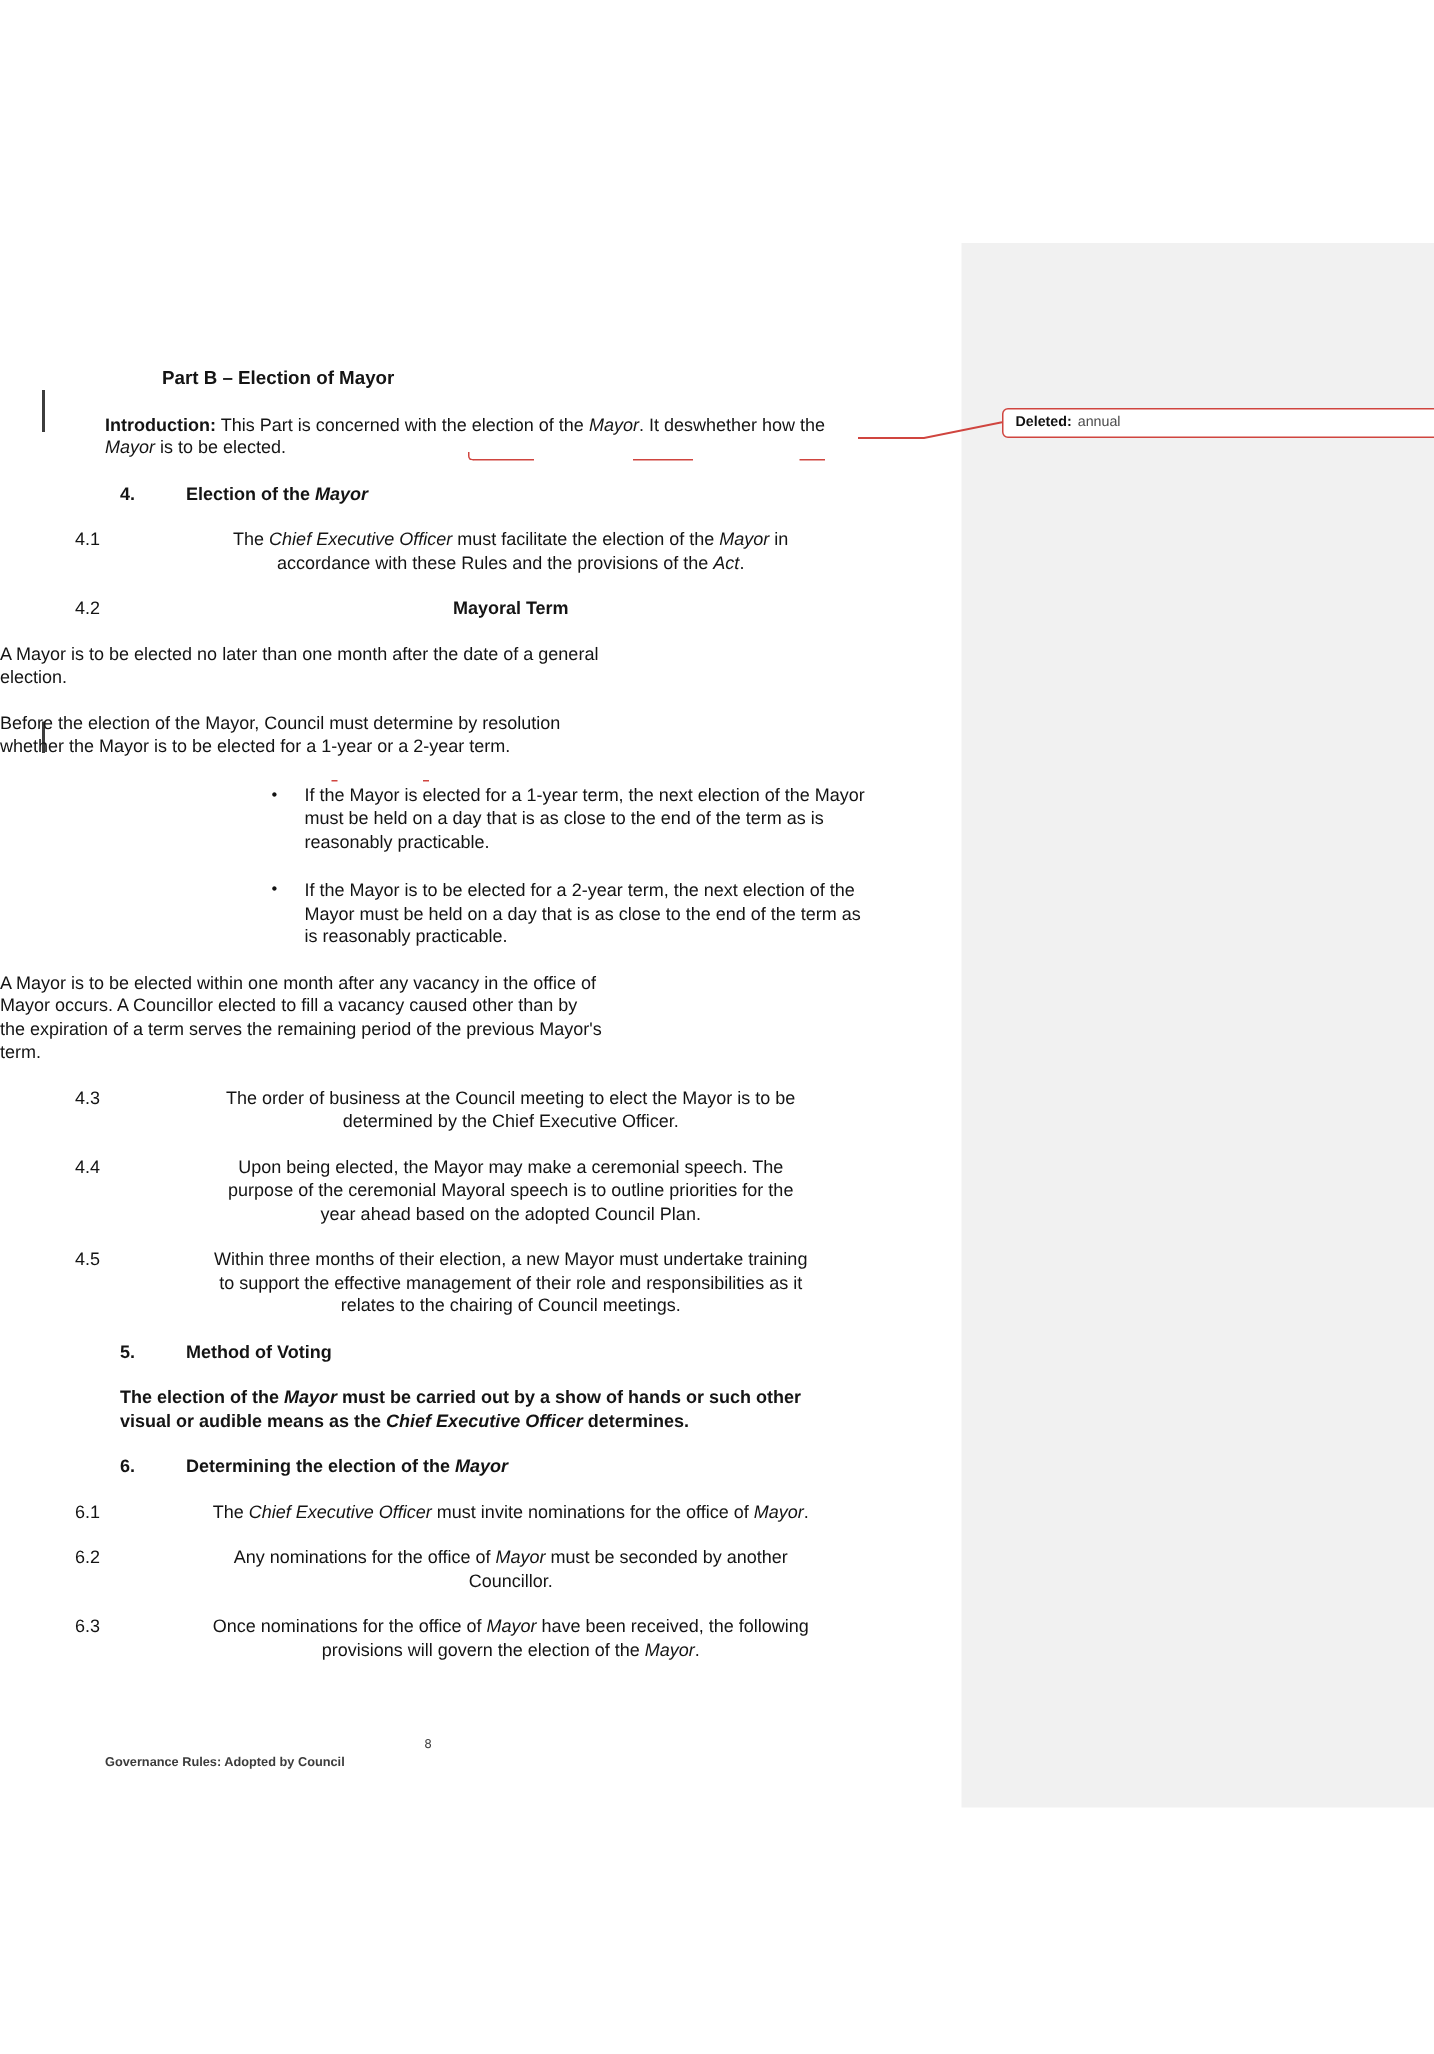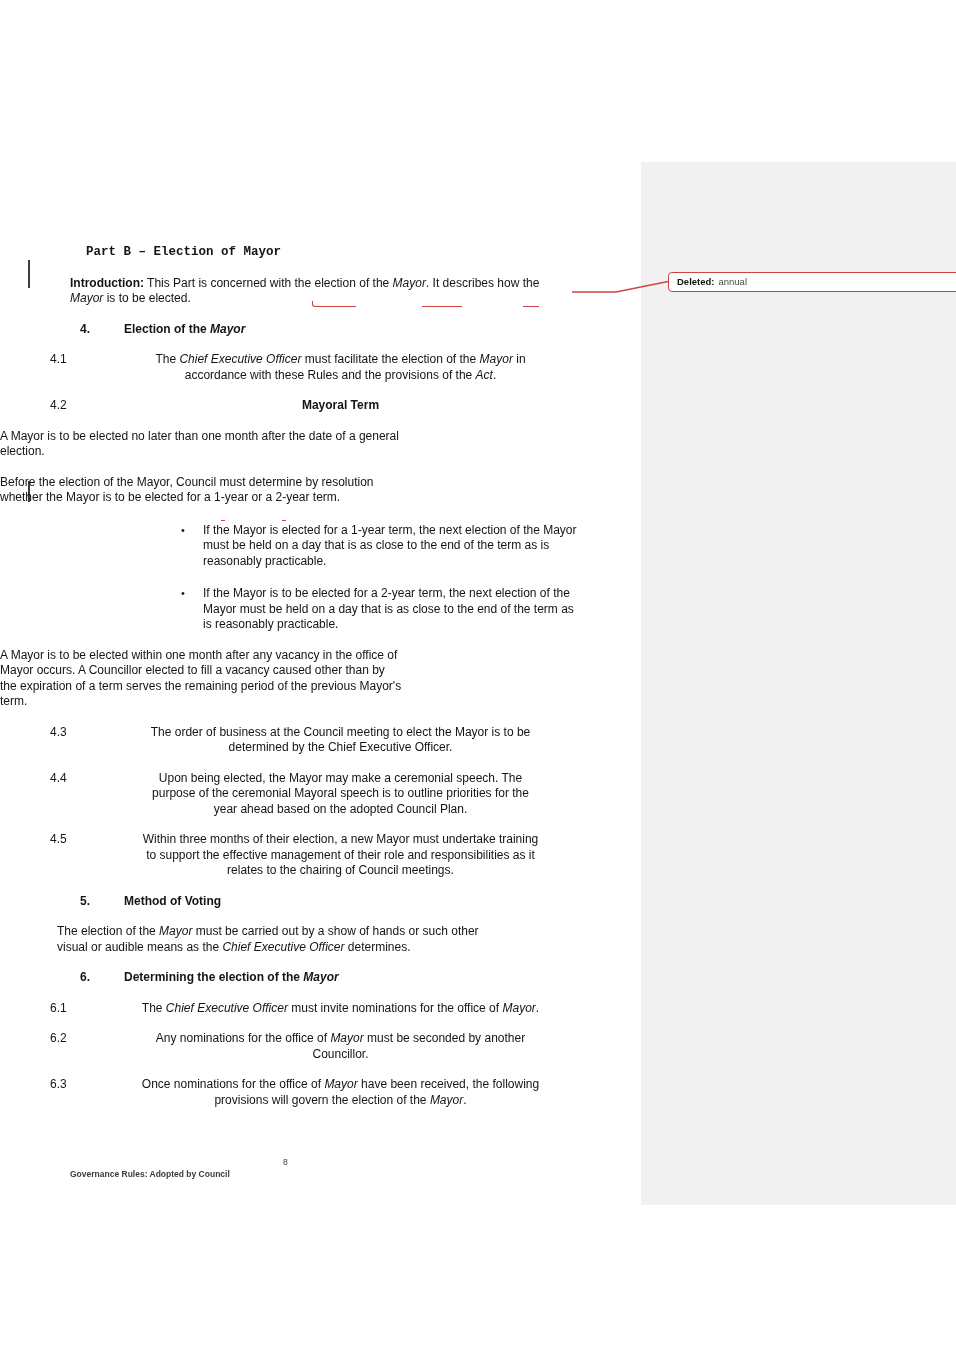--- a/index.html
+++ b/index.html
@@ -11,29 +11,29 @@
   .markup-area{
     position:absolute;left:641px;top:162px;width:315px;height:1043px;
     background:var(--markup_bg,#f1f1f1);z-index:0;
   }
   .doc{
     position:absolute;left:0;top:245px;width:956px;z-index:1;
     font-size:12px;line-height:15.5px;
   }
   .blk{margin-top:15px;}
   .blk:first-child{margin-top:0;}
-  .h1{margin-left:86px;font-weight:bold;font-size:12.5px;font-family:Liberation Mono, monospace;}
+  .h1{margin-left:108px;font-weight:bold;font-size:12.5px;}
   .intro{margin-left:70px;width:585px;}
   .sec{margin-left:80px;display:flex;}
   .sec .num{width:44px;flex:none;font-weight:bold;}
   .sec .txt{font-weight:bold;}
   .sub{margin-left:50px;display:flex;}
   .sub .num{width:53px;flex:none;}
   .sub .txt{width:475px;text-align:center;}
-  .para-l1{margin-left:57px;width:525px;}
+  .para-l1{margin-left:80px;width:525px;font-weight:bold;}
   .para-l2{width:475px;}
   .bullet{margin-left:181px;display:flex;margin-top:17px;}
   .bullet .marker{width:22px;flex:none;font-size:11px;}
   .bullet .txt{width:445px;}
   .b{font-weight:bold;}
   .i{font-style:italic;}
   .u{border-bottom:1.2px solid var(--accent_red,#d0453f);padding-bottom:16px;}
   .hook{position:relative;}
   .hook::before{
     content:"";position:absolute;left:-3px;bottom:-1px;width:3px;height:5px;
@@ -61,21 +61,21 @@
 </head>
 <body>
 
 <div class="markup-area"></div>
 
 <div class="change-bar cbar1"></div>
 <div class="change-bar cbar2"></div>
 
 <div class="doc">
     <div class="blk h1"><span class="txt"><span class="b">Part B – Election of Mayor</span></span></div>
-    <div class="blk intro"><span class="txt"><span class="b">Introduction:</span><span> This Part is concerned with the </span><span class="u hook">election</span><span> of the </span><span class="i">Mayo</span><span class="i u">r</span><span class="u">. It des</span><span>cribes how </span><span class="u">the</span><br><span class="i">Mayor</span><span> is to be elected.</span></span></div>
+    <div class="blk intro"><span class="txt"><span class="b">Introduction:</span><span> This Part is concerned with the </span><span class="u hook">election</span><span> of the </span><span class="i">Mayo</span><span class="i u">r</span><span class="u">. It des</span><span>whether how </span><span class="u">the</span><br><span class="i">Mayor</span><span> is to be elected.</span></span></div>
     <div class="blk sec">
       <span class="num">4.</span>
       <span class="txt"><span>Election of the </span><span class="i">Mayor</span></span>
     </div>
     <div class="blk sub">
       <span class="num">4.1</span>
       <span class="txt"><span>The </span><span class="i">Chief Executive Officer</span><span> must facilitate the election of the </span><span class="i">Mayor</span><span> in</span><br><span>accordance with these Rules and the provisions of the </span><span class="i">Act</span><span>.</span></span>
     </div>
     <div class="blk sub">
       <span class="num">4.2</span>

